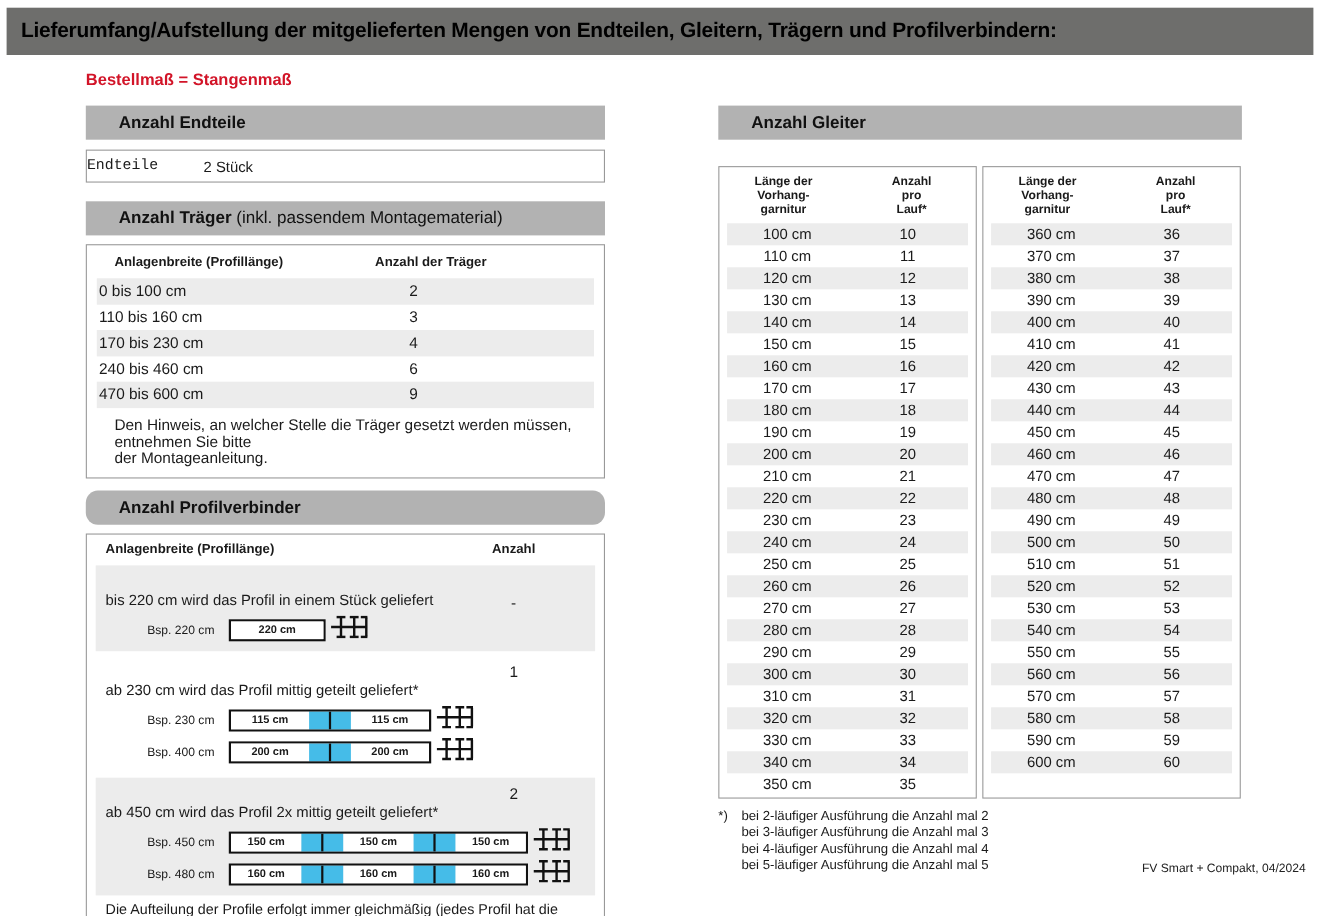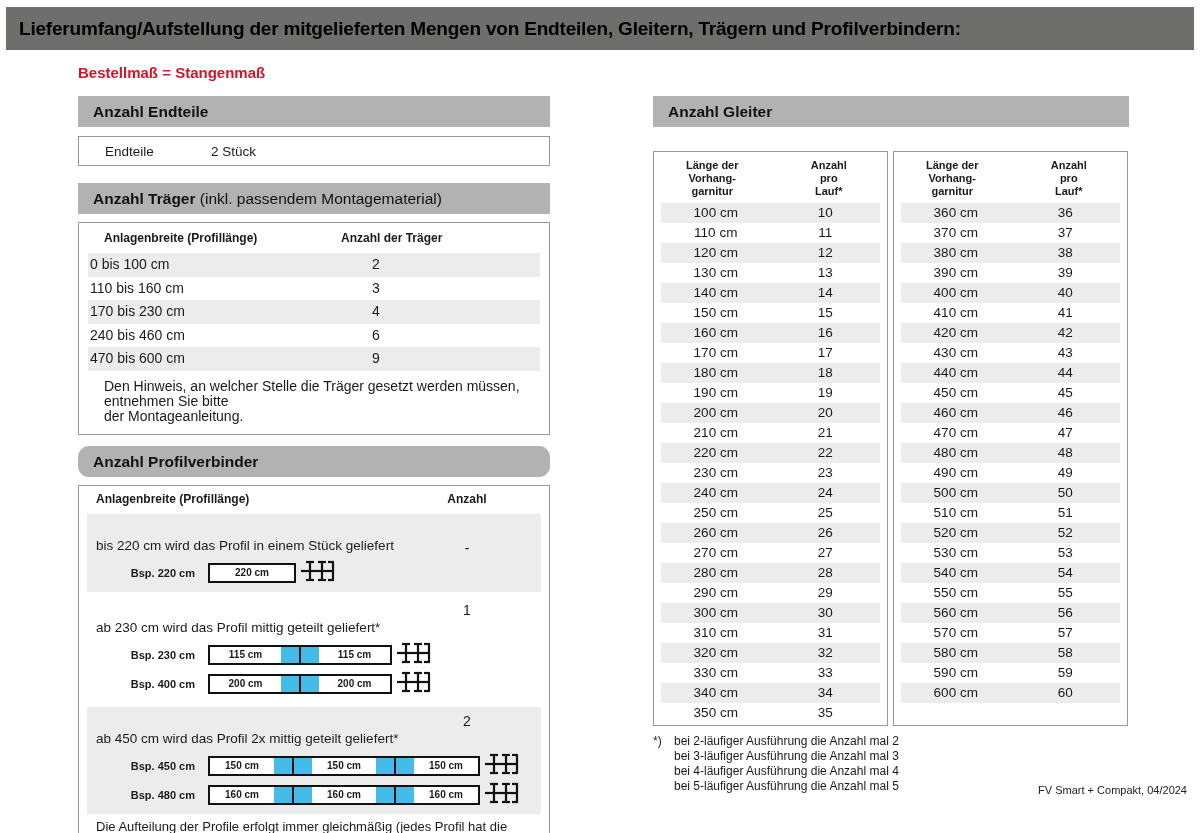--- a/index.html
+++ b/index.html
@@ -9,30 +9,30 @@
   
   .topbar{position:absolute;left:6px;top:7px;width:1188px;height:43px;background:#6e6e6c;
           color:#000000;font-weight:bold;font-size:19px;line-height:43px;padding-left:13px;
           box-sizing:border-box;letter-spacing:-0.2px;white-space:nowrap;}
 
   .subtitle{position:absolute;left:78px;top:64px;color:#d21428;font-weight:bold;font-size:15px;}
 
   .left-col{position:absolute;left:78px;top:96px;width:472px;}
   .right-col{position:absolute;left:653px;top:96px;width:476px;}
 
-  .section-hdr{height:31px;line-height:31px;background:#b2b2b2;padding-left:15px;
+  .section-hdr{height:31px;line-height:31px;background:#b2b2b2;padding-left:30px;
                font-size:15.5px;color:#111;box-sizing:border-box;}
   .section-hdr .bold{font-weight:bold;}
   .section-hdr .suffix{font-weight:normal;}
 
   .box{border:1px solid #999;background:#fff;box-sizing:border-box;}
 
   
   .endteile-box{margin-top:9px;height:30px;display:flex;align-items:center;font-size:13.5px;}
-  .endteile-box .lbl{margin-left:26px;width:80px;}
+  .endteile-box .lbl{width:80px;font-family:Liberation Mono, monospace;}
   .endteile-box .val{margin-left:26px;}
 
   
   .traeger-hdr-gap{margin-top:17px;}
   .traeger-box{margin-top:8px;padding:8px 0 10px;}
   .t-hdr{position:relative;height:22px;font-weight:bold;font-size:12px;}
   .t-hdr .c1{position:absolute;left:25px;}
   .t-hdr .c2{position:absolute;left:262px;}
   .t-row{position:relative;height:23.5px;line-height:23.5px;font-size:14px;margin:0 9px;}
   .t-row.alt{background:#ececec;}
@@ -45,21 +45,21 @@
   .pv-box{margin-top:8px;padding:6px 8px 8px;}
   .pv-colhdr{position:relative;height:18px;font-size:12px;font-weight:bold;}
   .pv-colhdr .c1{position:absolute;left:9px;}
   .pv-colhdr .c2{position:absolute;left:358px;width:44px;text-align:center;}
   .pv-group{position:relative;margin-top:4px;padding:23px 0 8px;}
   .pv-group.shaded{background:#ececec;}
   .pv-desc{margin-left:9px;font-size:13.5px;line-height:18px;}
   .pv-count{position:absolute;left:358px;top:6px;width:44px;text-align:center;font-size:14px;}
   .pv-group.g0 .pv-count{top:26px;}
   .pv-example{display:flex;align-items:center;margin-top:7px;height:22px;}
-  .pv-example-label{width:108px;text-align:right;padding-right:13px;font-weight:bold;font-size:11px;
+  .pv-example-label{width:108px;text-align:right;padding-right:13px;font-weight:normal;font-size:11px;
                     box-sizing:content-box;flex:none;}
   .pv-bar{display:flex;align-items:stretch;height:16px;border:2px solid #111;flex:none;}
   .pv-seg{background:#fff;display:flex;align-items:center;justify-content:center;
           font-size:10px;font-weight:bold;flex:none;}
   .seg-w1 .pv-seg{width:84px;}
   .seg-w2 .pv-seg{width:71px;}
   .seg-w3 .pv-seg{width:64px;}
   .pv-conn{width:38px;background:#45bce8;position:relative;flex:none;}
   .pv-conn::after{content:"";position:absolute;left:50%;top:0;bottom:0;width:2px;background:#111;
                   transform:translateX(-50%);}

